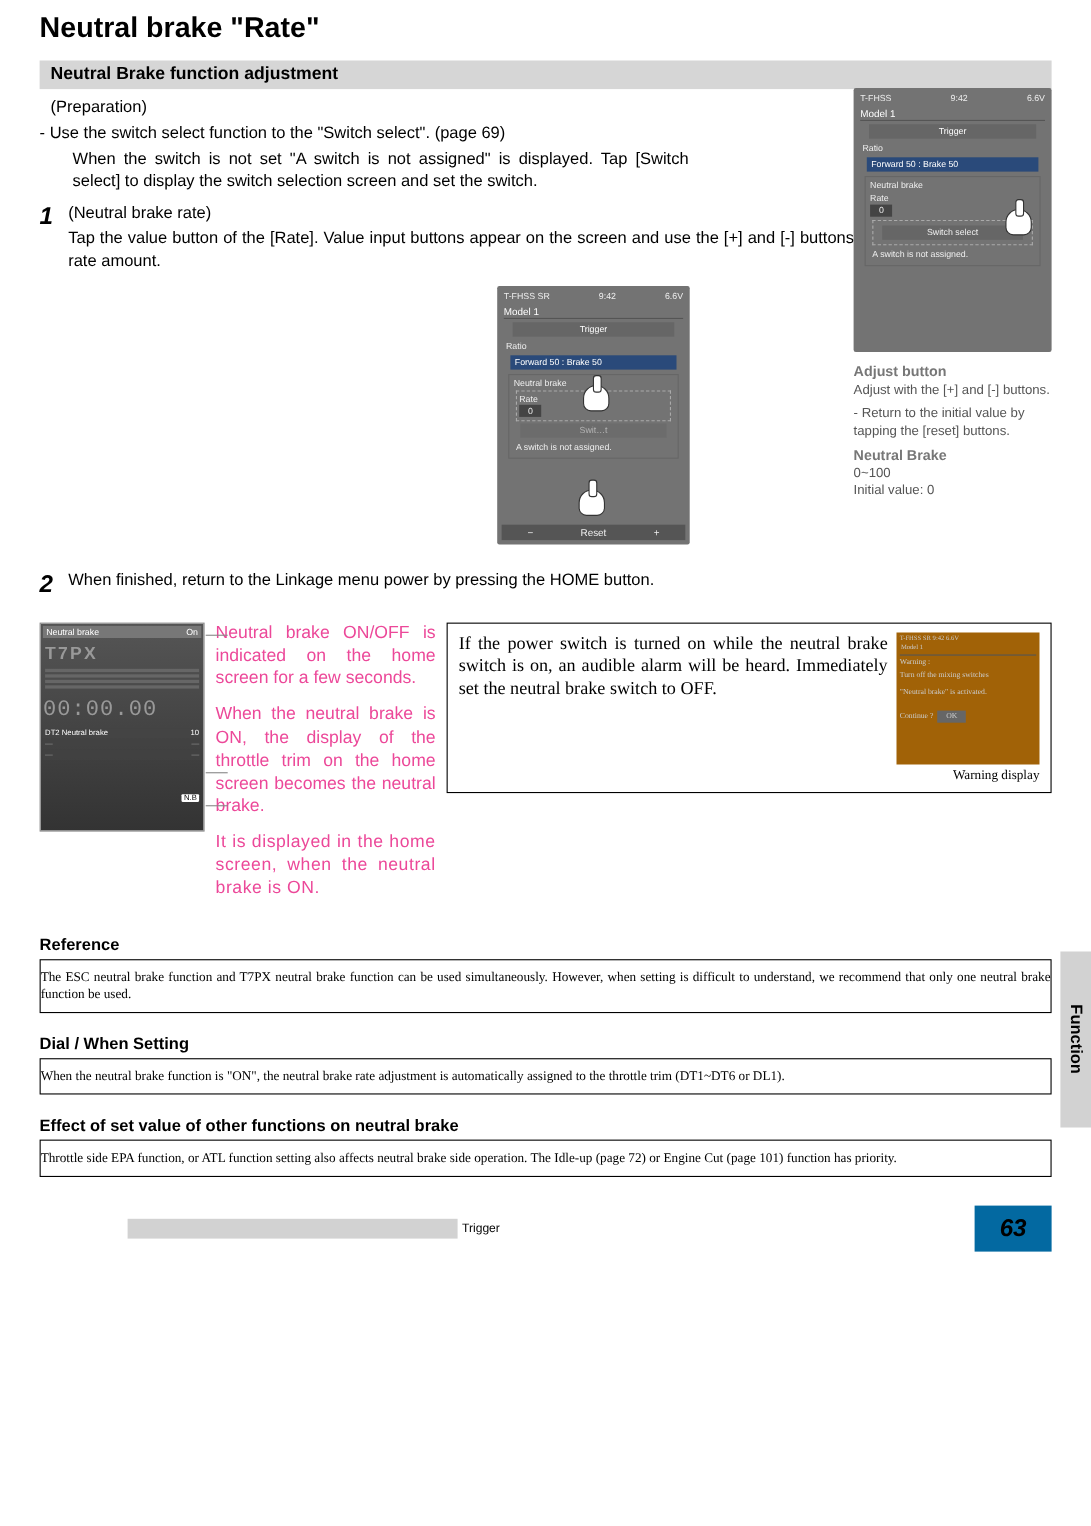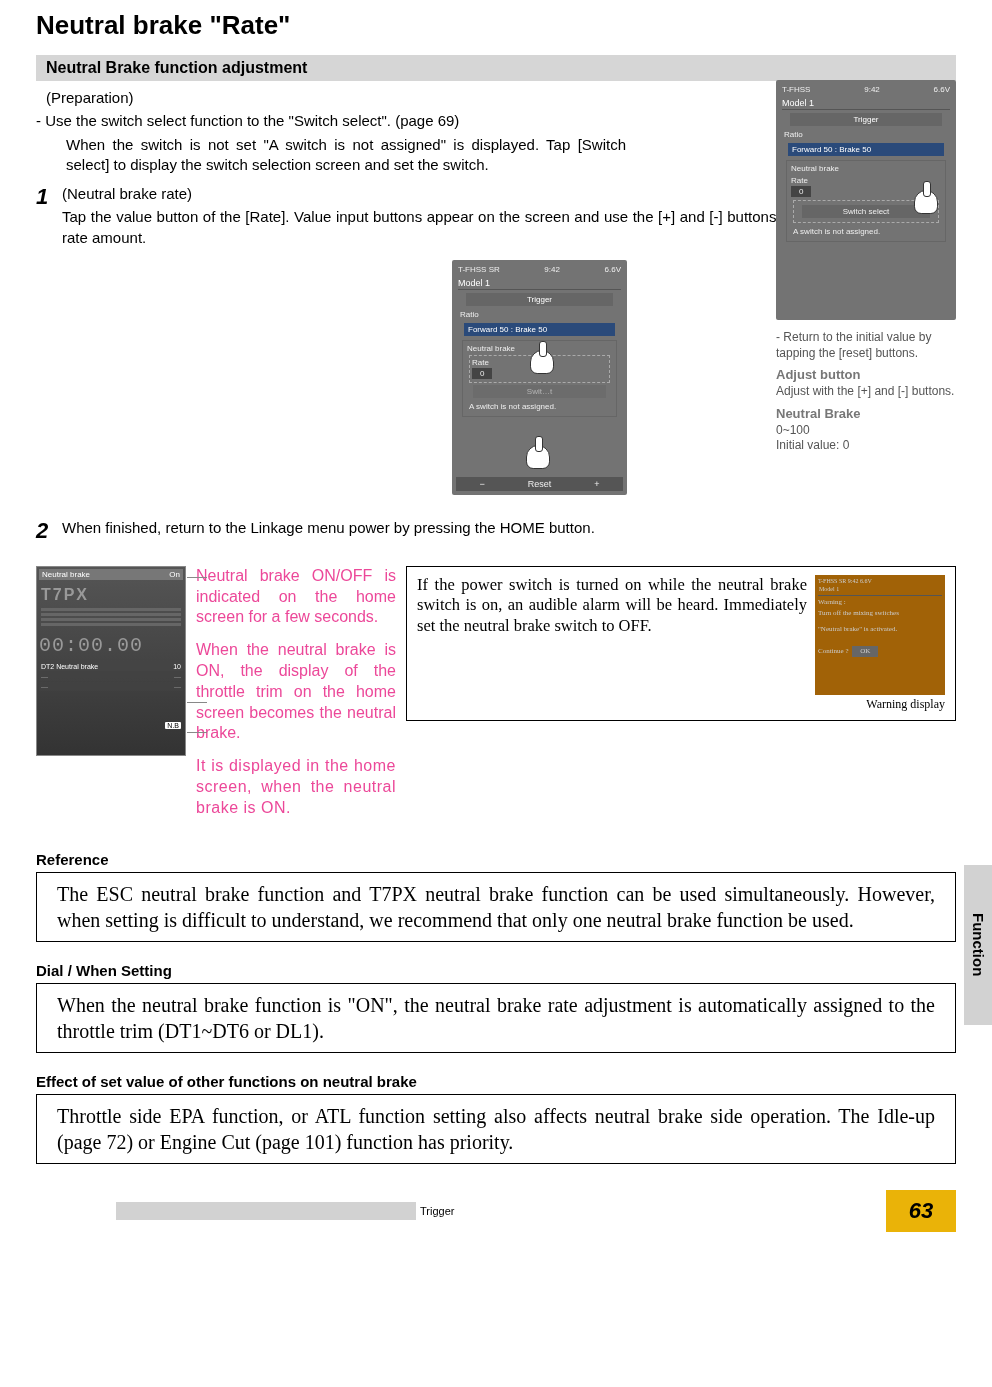--- a/index.html
+++ b/index.html
@@ -176,23 +176,23 @@
 
   
   .section-h {
     font-weight: bold;
     font-size: 15px;
     margin-top: 20px;
     margin-bottom: 4px;
   }
   .serif-box {
     border: 1.5px solid #000;
-    padding: 8px 20px;
+    padding: 8px 0;
     font-family: 'Times New Roman', serif;
-    font-size: 20px;
+    font-size: 12px;
     line-height: 1.3;
     text-align: justify;
   }
 
   
   .footer {
     margin-top: 26px;
     height: 42px;
     position: relative;
     display:flex;
@@ -202,21 +202,21 @@
     background:#d2d2d2;
     height:18px;
     width: 300px;
     margin-left: 80px;
     display:flex; align-items:center; justify-content:flex-end;
     padding-right:10px;
   }
   .footer .trig { font-size:11px; text-align:center; flex:0 0 auto; margin-left:4px; margin-right:auto;}
   .page-num {
     position:absolute; right:0; bottom:0;
-    background:#eab308;
+    background:#0369a1;
     width:70px; height:42px;
     display:flex; align-items:center; justify-content:center;
     font-size:22px; font-weight:bold; font-style:italic;
   }
   .side-tab {
     position:absolute;
     right:0;
     top:865px;
     width:28px;
     height:160px;
@@ -298,23 +298,23 @@
       <div class="hand-icon" style="position:absolute; bottom:22px; left:70px;"></div>
       <div class="reset-bar">
         <span>−</span>
         <span>Reset</span>
         <span>+</span>
       </div>
     </div>
   </div>
 
   <div class="adjust-note">
-    <p>- Return to the initial value by tapping the [reset] buttons.</p>
     <p><span class="h">Adjust button</span><br>
        <span>Adjust with the [+] and [-] buttons.</span></p>
+    <p>- Return to the initial value by tapping the [reset] buttons.</p>
     <p><span class="h">Neutral Brake</span><br>
        <span>0~100</span><br>
        <span>Initial value: 0</span></p>
   </div>
 
   <div class="step-row step2">
     <div class="step-num">2</div>
     <div class="step-body">When finished, return to the Linkage menu power by pressing the HOME button.</div>
   </div>
 

